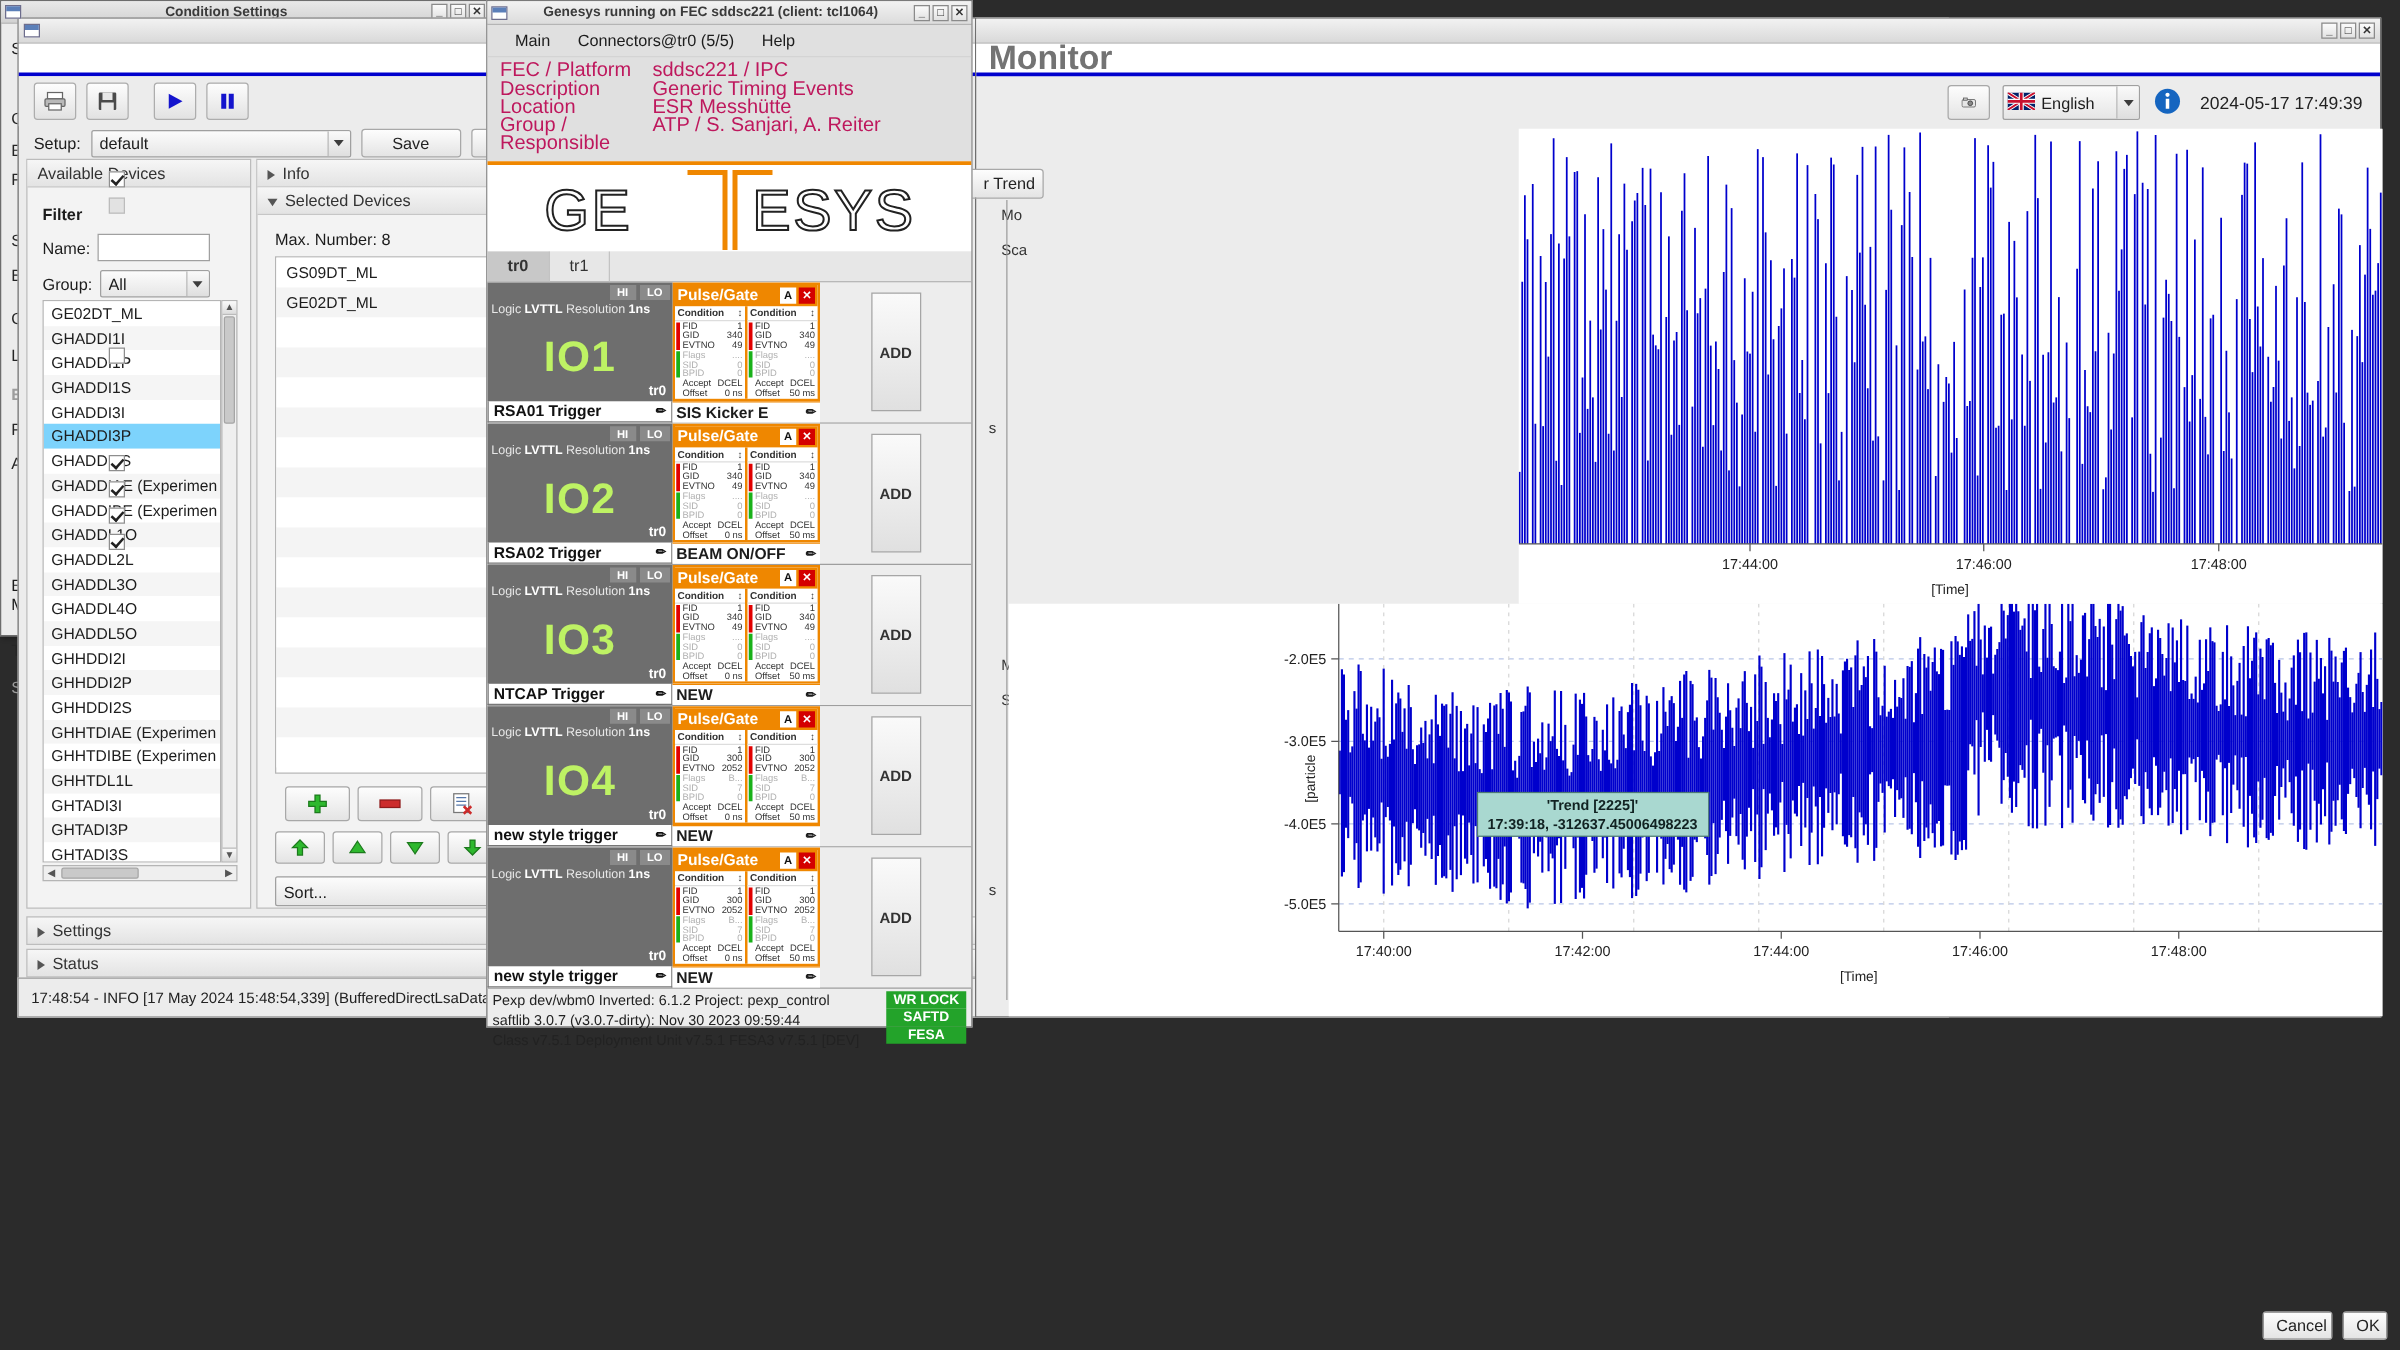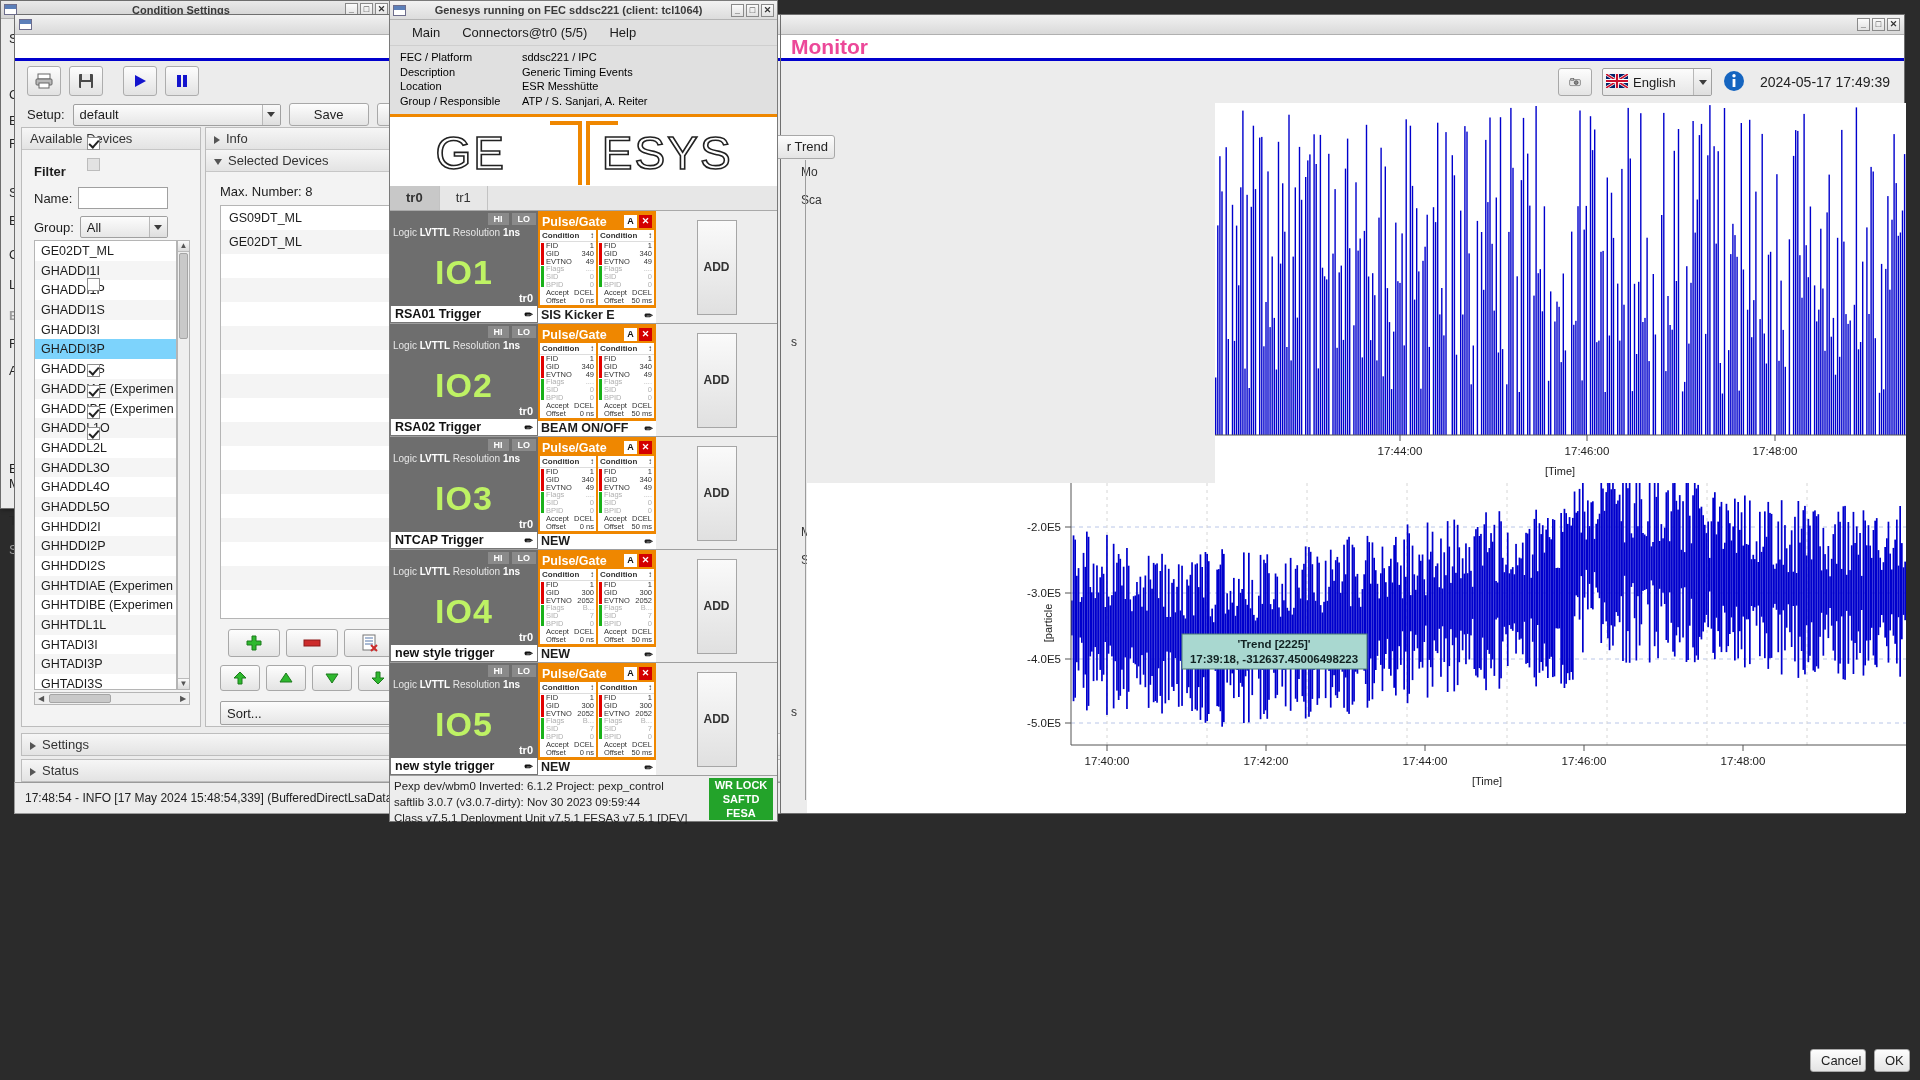--- a/index.html
+++ b/index.html
@@ -60,21 +60,21 @@
   
   #bgapp { left:14px; top:14px; width:1545px; height:800px; background:#ececec; border:1px solid #6f6f6f; }
   #bgapp .bgtitle { height:20px; background:linear-gradient(#f2f2f2,#d9d9d9); border-bottom:1px solid #b0b0b0; display:flex;align-items:center;padding:0 4px; }
   #bgapp .whitebar { height:26px; background:#fff; border-bottom:3px solid #0000cd; }
   #bgapp .toolbar { height:40px; display:flex; align-items:center; gap:8px; padding:4px 12px; background:#ececec; }
   .tbtn { width:34px;height:30px; background:linear-gradient(#fdfdfd,#e2e2e2); border:1px solid #adadad; border-radius:3px; display:flex;align-items:center;justify-content:center; }
   .setuprow { display:flex; align-items:center; gap:8px; padding:2px 12px 6px 12px; }
 
   
   #genesys { left:389px; top:0px; width:389px; height:822px; background:#ededed; border:1px solid #7a7a7a; }
-  #gen-info { background:#e0e0e0; padding:4px 10px 6px 10px; font-size:11px; color:#000000; }
+  #gen-info { background:#e0e0e0; padding:4px 10px 6px 10px; font-size:16px; color:#be185d; }
   #gen-info .row { display:flex; line-height:14.5px; }
   #gen-info .k { width:122px; }
   #gen-logo { background:#fff; border-top:3px solid #ef8700; height:72px; position:relative; }
   .gtabs { display:flex; background:#e7e7e7; border-bottom:1px solid #a9a9a9; height:25px; }
   .gtab { padding:4px 16px; font-size:13px; color:#333; border-right:1px solid #c3c3c3; }
   .gtab.sel { background:#c8c8c8; font-weight:bold; }
   .io-card { display:flex; height:113px; border-bottom:1px solid #9e9e9e; background:#ededed; padding:0; }
   .io-left { width:148px; background:#6e6e6e; color:#fff; position:relative; display:flex;flex-direction:column; }
   .io-hl { display:flex; justify-content:flex-end; gap:3px; padding:2px 2px 0 0; }
   .io-hl span { background:#8a8a8a; color:#fff; font-size:9px; font-weight:bold; padding:1px 6px; }
@@ -103,21 +103,21 @@
   .io-add { flex:1; display:flex; align-items:center; justify-content:center; }
   .addbtn { width:40px; height:95px; background:linear-gradient(#fafafa,#e0e0e0); border:1px solid #a6a6a6; display:flex; align-items:center; justify-content:center; font-size:12px; font-weight:bold; color:#333; }
   .pencil { font-size:10px; }
   #gen-status { font-size:11.5px; color:#222; padding:2px 4px; display:flex; }
   .badge { color:#fff; font-weight:bold; font-size:11px; text-align:center; padding:1px 0; width:64px; }
 
   
   #monitor { left:780px; top:14px; width:1125px; height:800px; background:#ececec; border:1px solid #6f6f6f; }
   .mon-title { height:20px; background:linear-gradient(#f2f2f2,#d9d9d9); border-bottom:1px solid #b0b0b0; display:flex; align-items:center; padding:0 4px; font-size:11px; font-weight:bold; color:#3a3a3a; }
   .mon-head { height:26px; background:#fff; border-bottom:3px solid #0000cd; display:flex; align-items:center; padding-left:10px; }
-  .mon-head .mt { color:#ec4899; font-size:21px; font-weight:bold; }
+  .mon-head .mt { color:#737373; font-size:27px; font-weight:bold; }
   .mon-bar { height:42px; display:flex; align-items:center; justify-content:flex-end; gap:10px; padding:4px 14px; }
 
   
   .chart-wrap { position:absolute; background:#fff; }
   .axis-lbl { font-size:11px; fill:#222; }
 
   
   #cset { left:827px; top:74px; width:392px; height:509px; background:#ececec; border:1px solid #6d6d6d; box-shadow:1px 1px 4px rgba(0,0,0,.35); }
   #cset .ct { height:18px; background:linear-gradient(#e9e9e9,#d2d2d2); display:flex; align-items:center; padding:0 3px; font-size:11px; font-weight:bold; color:#3a3a3a; border-bottom:1px solid #b0b0b0; }
   .cs-row { display:flex; align-items:center; margin-bottom:6px; }
@@ -1775,21 +1775,20 @@
         </div>
       </div>
       <div class="io-card">
         <div style="width: 148px; display: flex; flex-direction: column;">
           <div class="io-left" style="flex: 1 1 0%;">
             <div class="io-hl">
               <span>HI</span>
               <span>LO</span>
             </div>
             <div class="io-logic">Logic <b>LVTTL</b> Resolution <b>1ns</b></div>
-            <div class="io-name">IO5</div>
             <div class="io-tr">tr0</div>
           </div>
           <div class="io-label">
             <span>new style trigger</span>
             <span class="pencil">✏</span>
           </div>
         </div>
         <div style="width: 118px; display: flex; flex-direction: column;">
           <div class="io-mid" style="flex: 1 1 0%;">
             <div class="pg-hdr">

